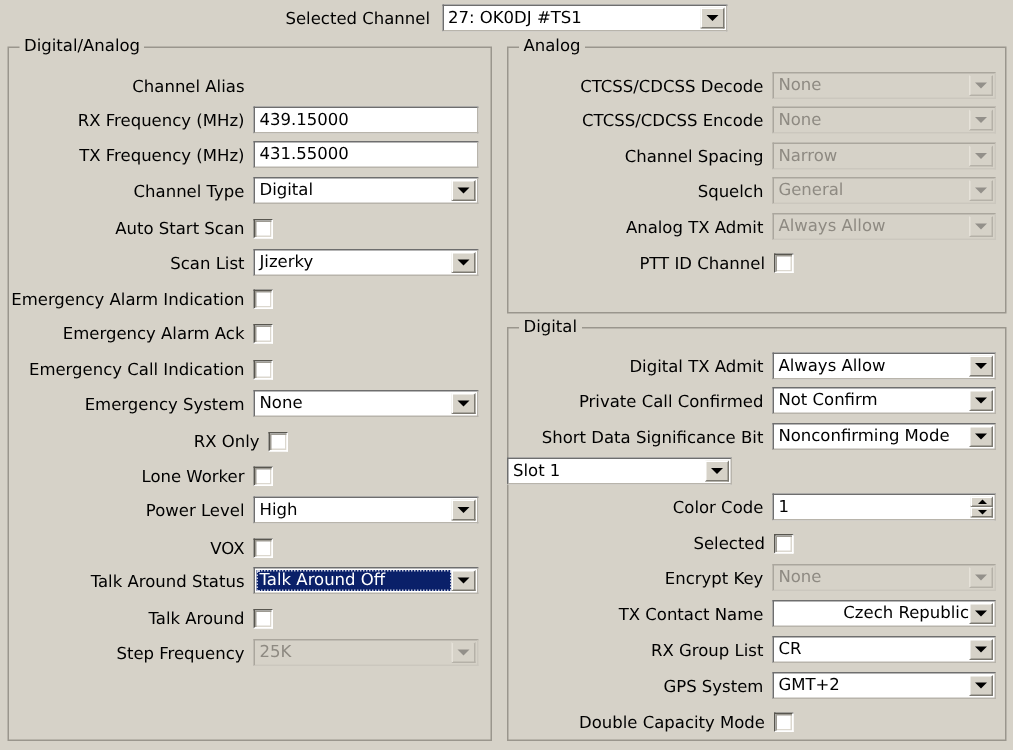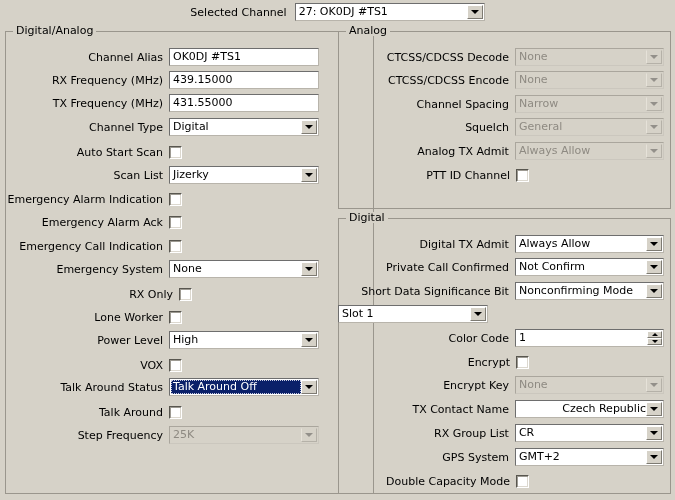--- a/index.html
+++ b/index.html
@@ -45,21 +45,21 @@
     top: -7px;
     left: 7px;
     background: #d6d2c8;
     padding: 0 3px;
     font-size: 11px;
     line-height: 11px;
     color: #000;
     white-space: nowrap;
   }
 
-  #grp-digital-analog { left: 5px;   top: 31px;  width: 321px; height: 461px; padding-left: 46px; }
+  #grp-digital-analog { left: 5px;   top: 31px;  width: 321px; height: 461px; }
   #grp-analog        { left: 338px; top: 31px;  width: 331px; height: 176px; }
   #grp-digital       { left: 338px; top: 218px; width: 331px; height: 274px; }
 
   
   .row {
     position: absolute;
     display: flex;
     align-items: center;
     height: 20px;
   }
@@ -249,21 +249,20 @@
       </span>
   </div>
 </div>
 
 <div class="group" id="grp-digital-analog">
   <span class="group-title">Digital/Analog</span>
 </div>
 
 <div class="row col-left" style="left:5px; top:47px; width:316px;">
   <span class="lbl">Channel Alias</span>
-  <div class="tinput" style="width:150px;">OK0DJ #TS1</div>
 </div>
 
 <div class="row col-left" style="left:5px; top:70px; width:316px;">
   <span class="lbl">RX Frequency (MHz)</span>
   <div class="tinput" style="width:150px;">439.15000</div>
 </div>
 
 <div class="row col-left" style="left:5px; top:93px; width:316px;">
   <span class="lbl">TX Frequency (MHz)</span>
   <div class="tinput" style="width:150px;">431.55000</div>
@@ -480,21 +479,21 @@
           <i class="tri-up"></i>
         </span>
       <span class="sbtn">
           <i class="tri-dn"></i>
         </span>
     </span>
   </div>
 </div>
 
 <div class="row col-right" style="left:338px; top:352px; width:326px;">
-  <span class="lbl">Encrypt</span>
+  <span class="lbl">Selected</span>
   <span class="cbox"></span>
 </div>
 
 <div class="row col-right disabled" style="left:338px; top:375px; width:326px;">
   <span class="lbl">Encrypt Key</span>
   <div class="combo disabled" style="width:150px;">
     <span class="ctext">None</span>
     <span class="carrow">
         <i class="tri"></i>
       </span>

